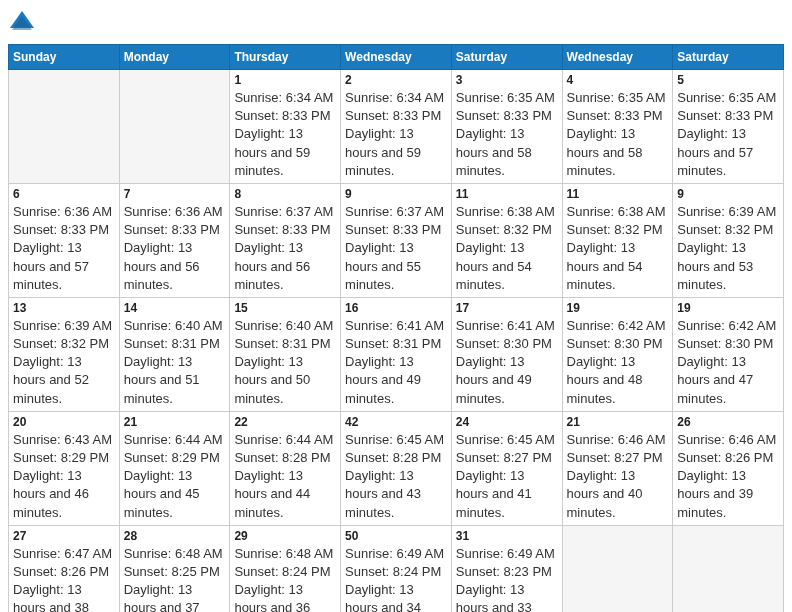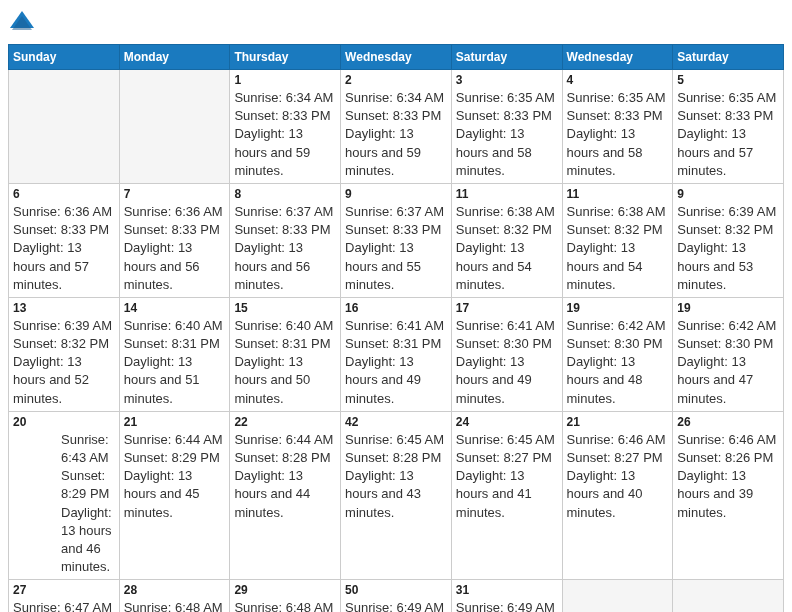--- a/index.html
+++ b/index.html
@@ -250,21 +250,21 @@
           <td>
             <span class="day-num">19</span>
             <div class="day-info" style="white-space: pre-line;">Sunrise: 6:42 AM
 Sunset: 8:30 PM
 Daylight: 13 hours and 47 minutes.</div>
           </td>
         </tr>
         <tr>
           <td>
             <span class="day-num">20</span>
-            <div class="day-info" style="white-space: pre-line; margin-left: 48px;">Sunrise: 6:43 AM
+            <div class="day-info" style="white-space: pre-line;">Sunrise: 6:43 AM
 Sunset: 8:29 PM
 Daylight: 13 hours and 46 minutes.</div>
           </td>
           <td>
             <span class="day-num">21</span>
             <div class="day-info" style="white-space: pre-line;">Sunrise: 6:44 AM
 Sunset: 8:29 PM
 Daylight: 13 hours and 45 minutes.</div>
           </td>
           <td>

